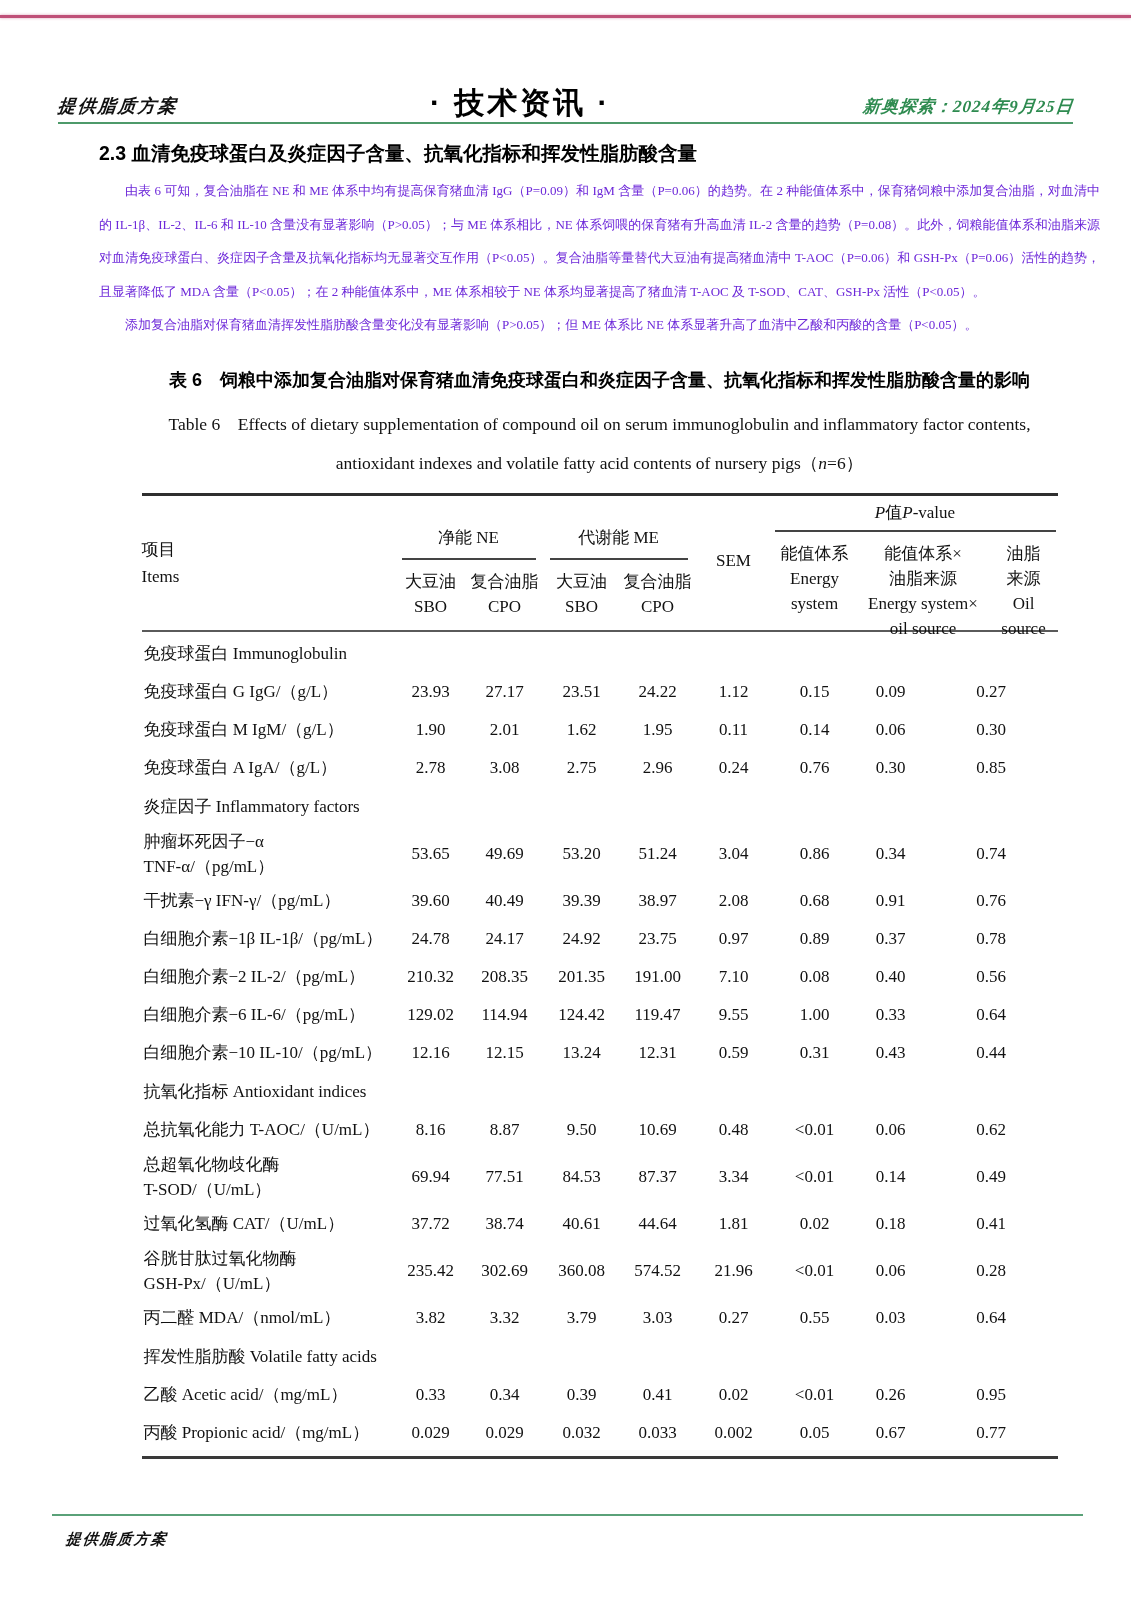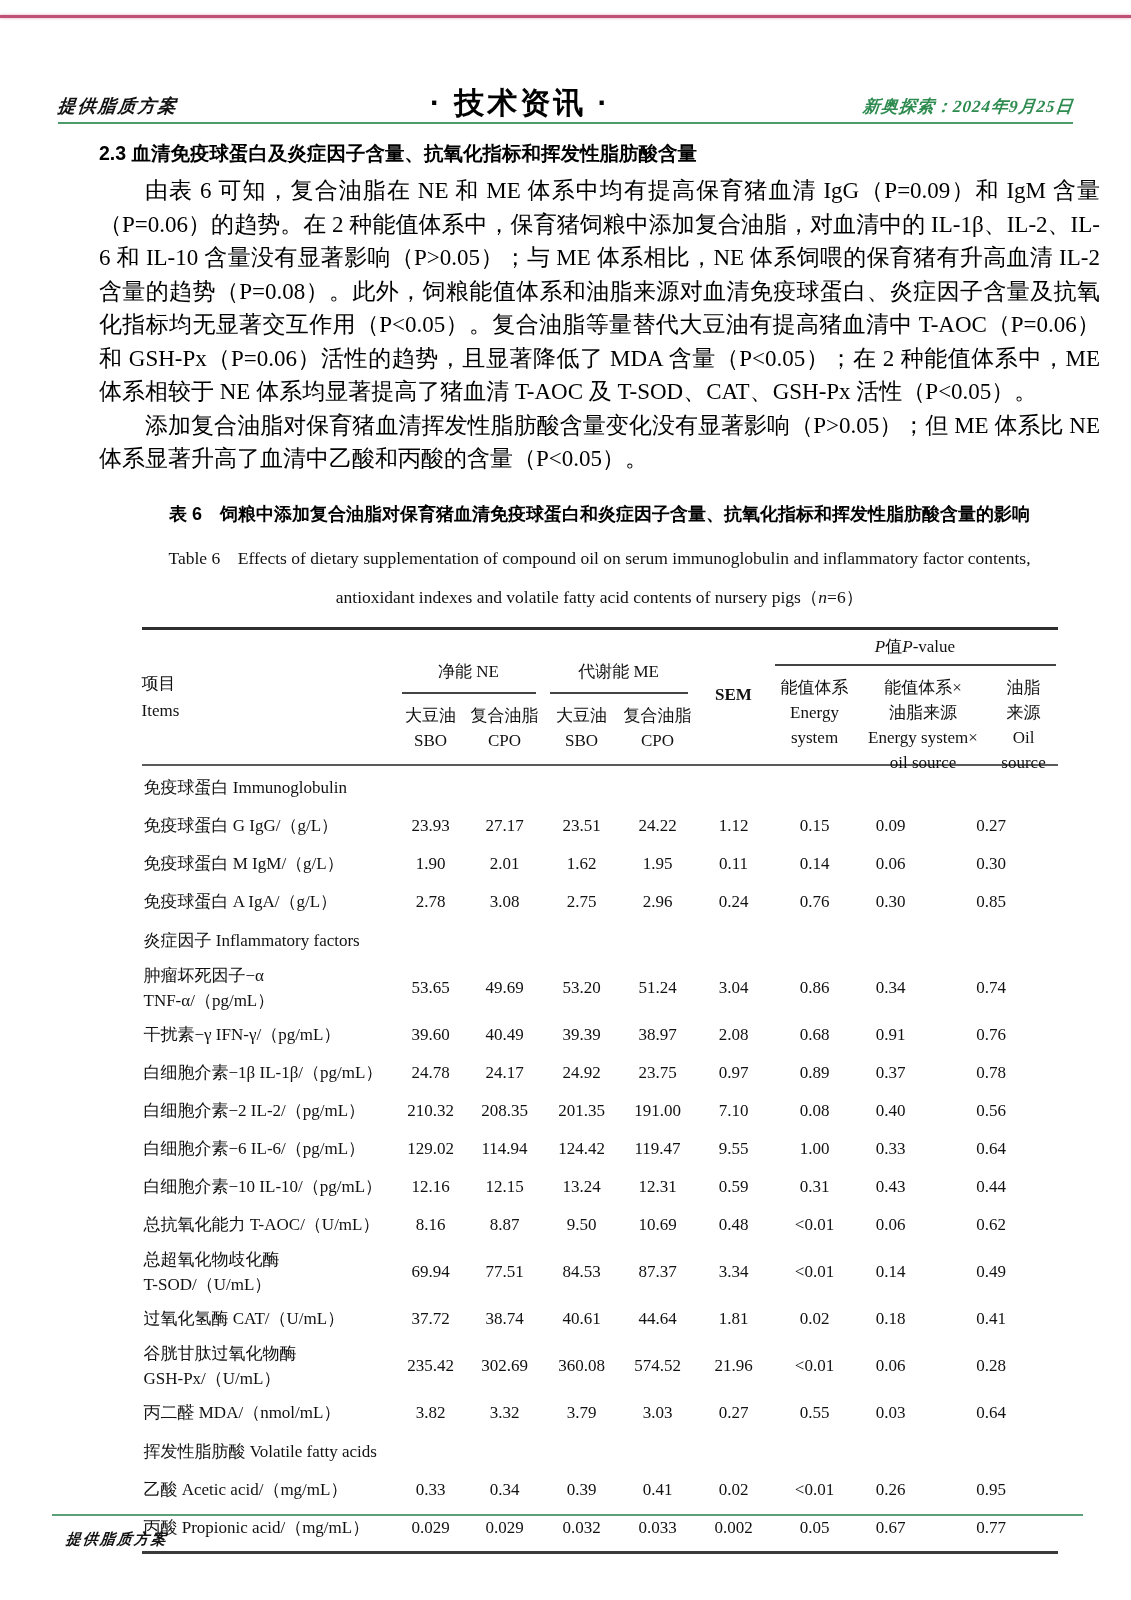--- a/index.html
+++ b/index.html
@@ -33,22 +33,22 @@
   .green-rule-top{
     position:absolute;left:58px;right:58px;top:122px;height:0;
     border-top:2px solid #4e9a6a;
   }
   .content{position:absolute;left:65px;top:132px;width:1001px;margin-left:34px;}
   .sec-heading{
     font-family:"Liberation Sans","DejaVu Sans",sans-serif;
     font-weight:700;font-size:19.5px;margin:8px 0 7px 0;color:#000;
   }
   .para{
-    font-size:23px;line-height:33.5px;text-align:justify;
-    text-indent:2em;margin:0;color:#000000;
+    font-size:13px;line-height:33.5px;text-align:justify;
+    text-indent:2em;margin:0;color:#6d28d9;
   }
   .cap-zh{
     font-family:"Liberation Sans","DejaVu Sans",sans-serif;
     font-weight:700;font-size:18px;text-align:center;margin-top:26px;color:#000;
   }
   .cap-en{font-size:17.5px;text-align:center;margin-top:20px;color:#111;}
   .cap-en2{margin-top:15px;}
   .it{font-style:italic;}
   
   .dtable{
@@ -59,21 +59,21 @@
   .thead{position:relative;height:134px;border-bottom:2px solid #5a5a5a;}
   .th-items{
     position:absolute;left:0;top:0;bottom:0;width:253px;
     display:flex;align-items:center;white-space:pre-line;line-height:27px;
   }
   .th-group{position:absolute;top:0;}
   .g-ne{left:253px;width:148px;}
   .g-me{left:401px;width:152px;}
   .th-sem{
     position:absolute;left:553px;top:0;bottom:4px;width:78px;
-    display:flex;align-items:center;justify-content:center;font-weight:bold;
+    display:flex;align-items:center;justify-content:center;font-weight:normal;
   }
   .g-p{left:631px;width:285px;}
   .g-label{
     height:62px;display:flex;align-items:flex-end;justify-content:center;
     padding-bottom:9px;box-sizing:border-box;
   }
   .g-underline{border-bottom:2px solid #444;margin:0 7px;}
   .g-sub{display:flex;}
   .subcol{
     white-space:pre-line;text-align:center;line-height:25px;padding-top:9px;
@@ -275,20 +275,23 @@
             <div class="cell label">白细胞介素−10 IL-10/（pg/mL）</div>
             <div class="cell num">12.16</div>
             <div class="cell num">12.15</div>
             <div class="cell num">13.24</div>
             <div class="cell num">12.31</div>
             <div class="cell num">0.59</div>
             <div class="cell num">0.31</div>
             <div class="cell num">0.43</div>
             <div class="cell num">0.44</div>
           </div>
+          <div class="trow section">
+            <div class="cell section-label">抗氧化指标 Antioxidant indices</div>
+          </div>
           <div class="trow">
             <div class="cell label">总抗氧化能力 T-AOC/（U/mL）</div>
             <div class="cell num">8.16</div>
             <div class="cell num">8.87</div>
             <div class="cell num">9.50</div>
             <div class="cell num">10.69</div>
             <div class="cell num">0.48</div>
             <div class="cell num">&lt;0.01</div>
             <div class="cell num">0.06</div>
             <div class="cell num">0.62</div>

